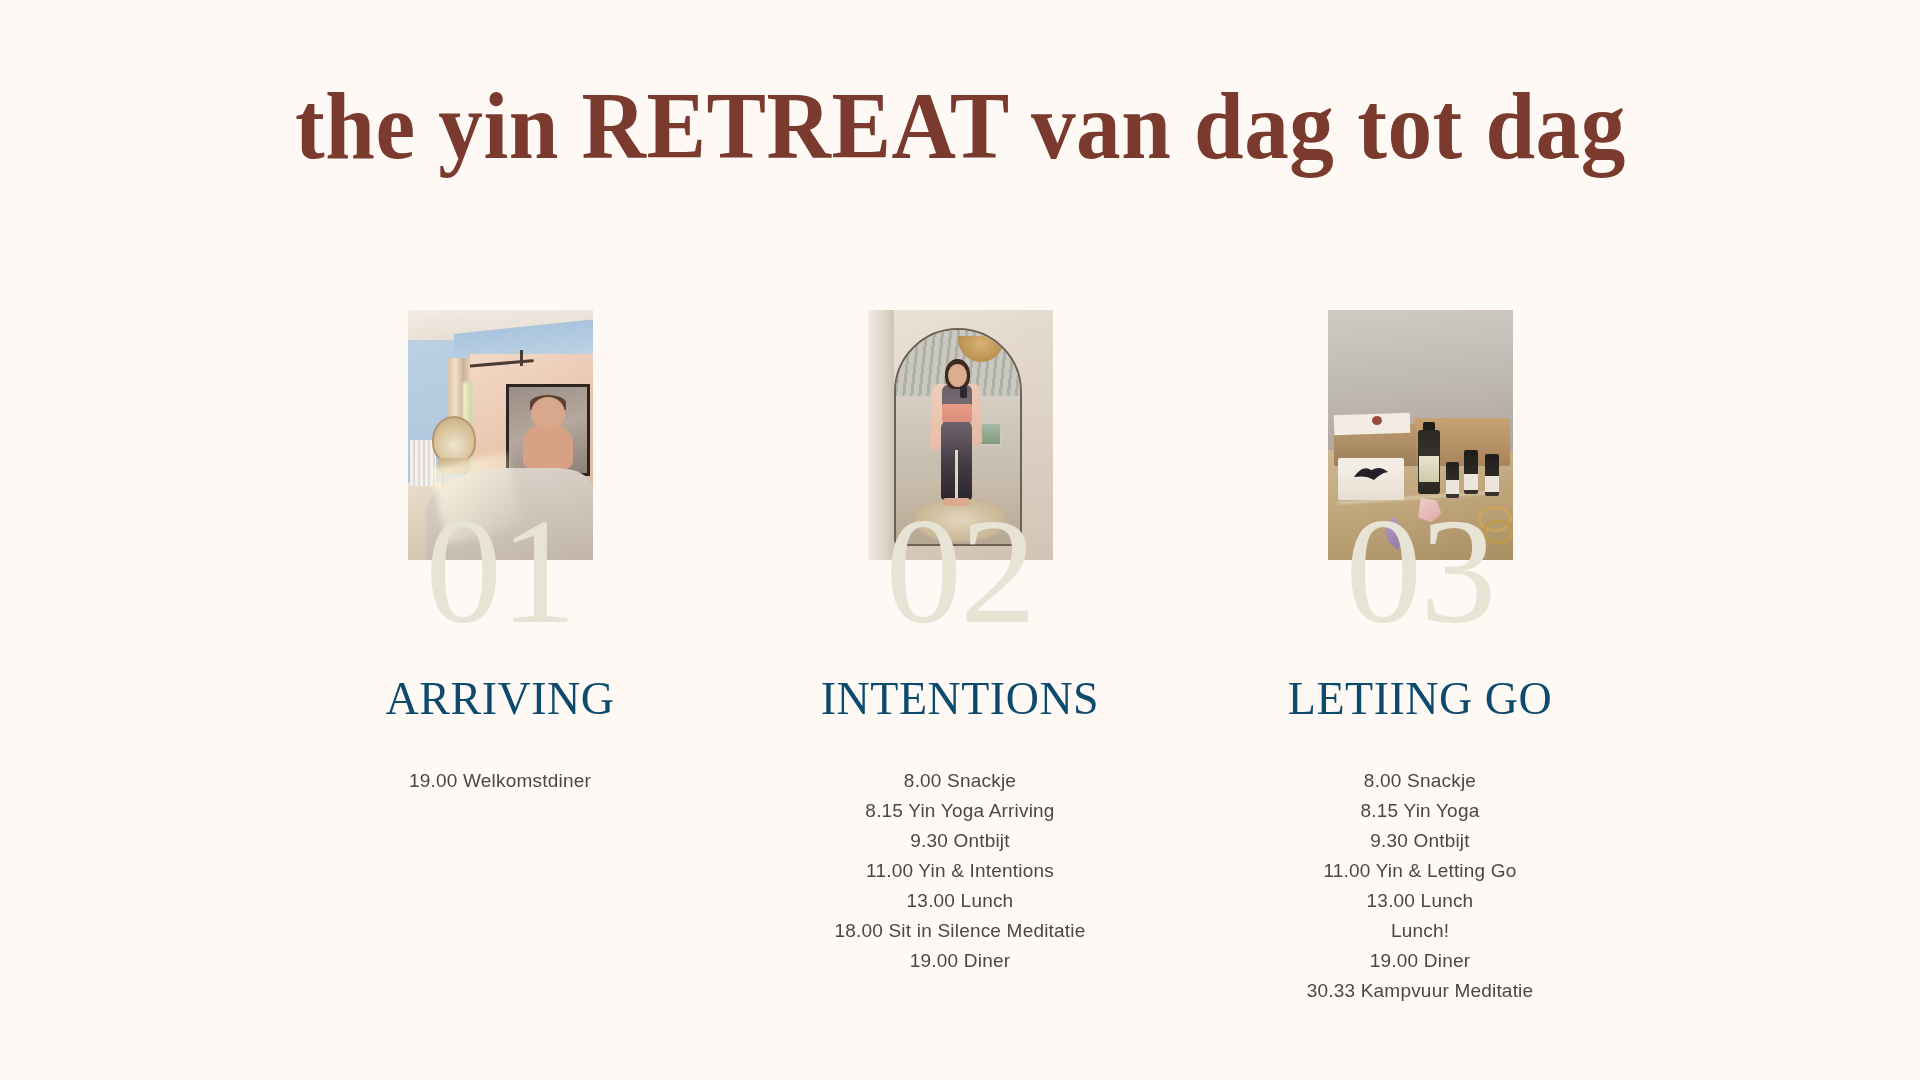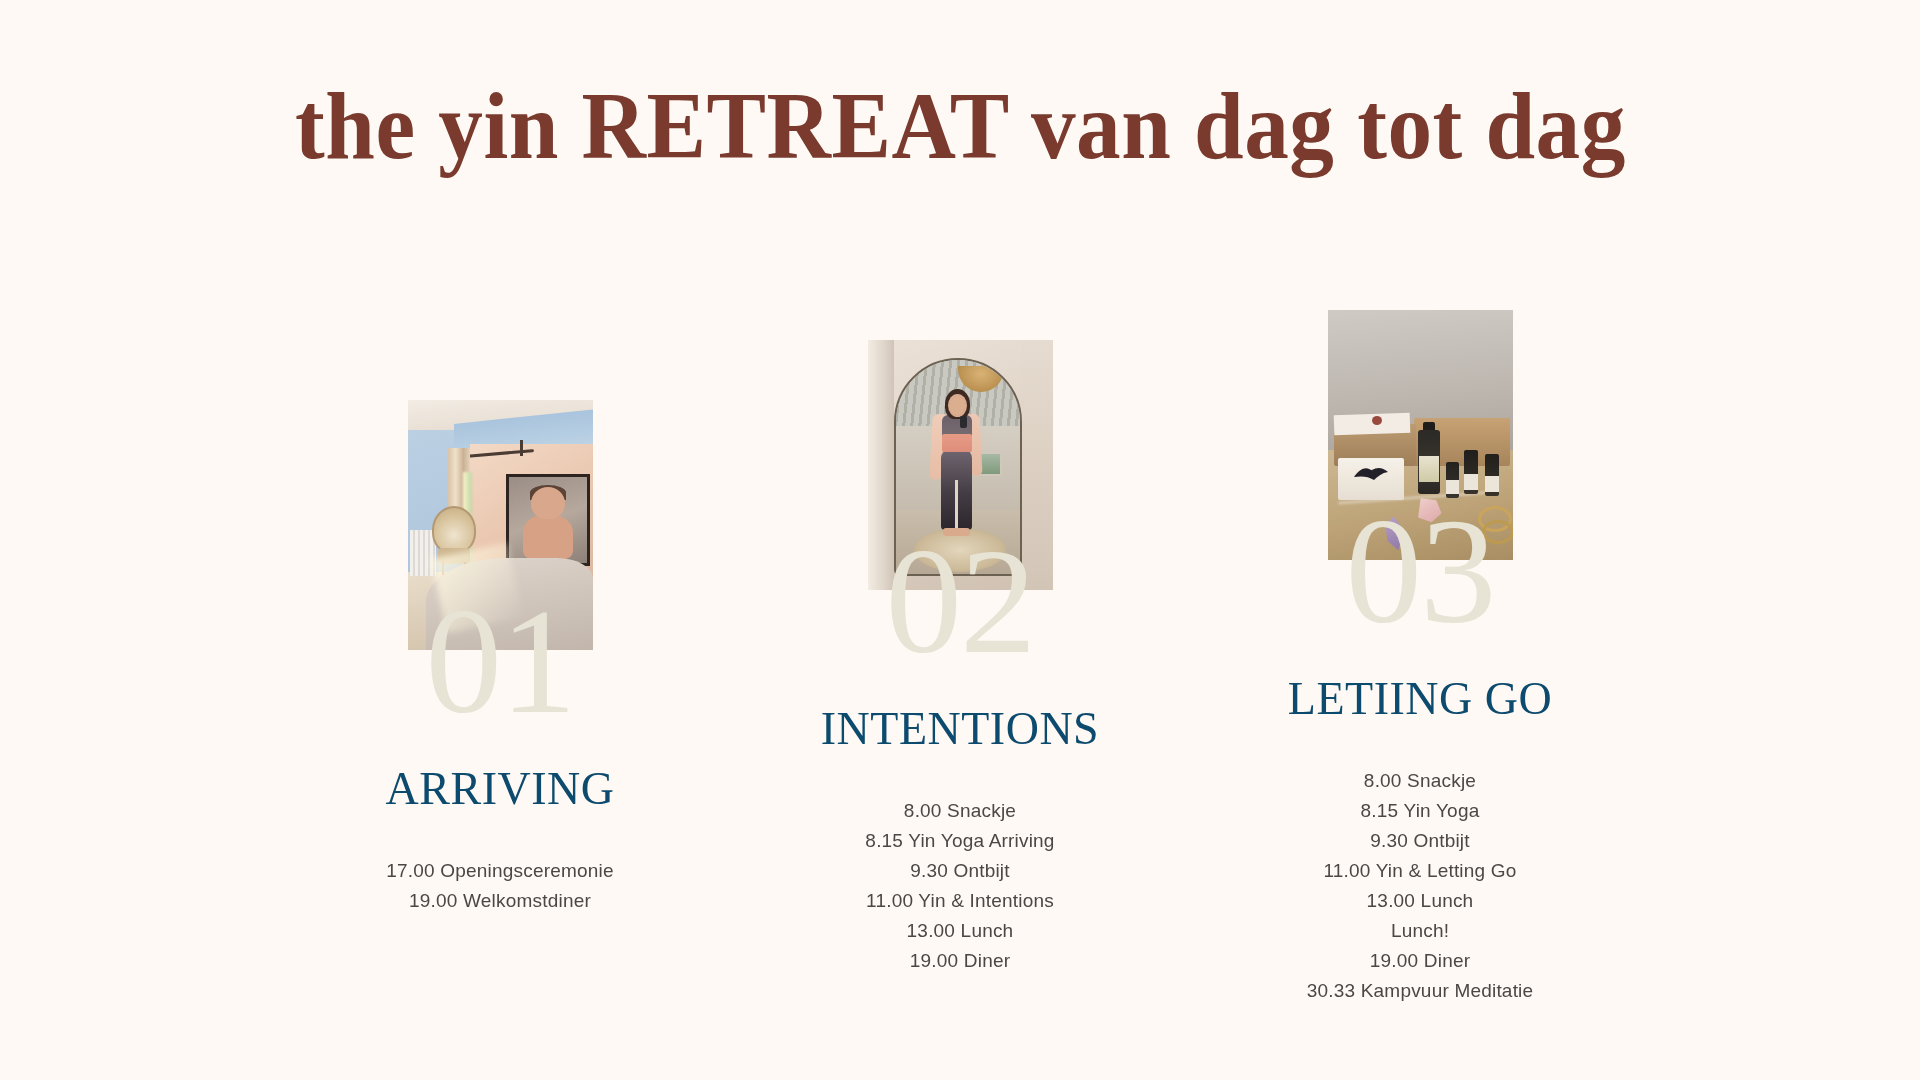--- a/index.html
+++ b/index.html
@@ -38,21 +38,21 @@
     transform: scaleX(0.93);
     transform-origin: center center;
   }
 
   
   .columns {
     margin-top: 72px;
     width: 1524px;
     display: flex;
     justify-content: center;
-    align-items: center;
+    align-items: flex-start;
   }
 
   .day-column {
     width: 460px;
     display: flex;
     flex-direction: column;
     align-items: center;
     position: relative;
   }
 
@@ -451,21 +451,20 @@
               <div class="bed-portrait-head"></div>
             </div>
             <div class="bed-bed"></div>
             <div class="bed-sunpatch"></div>
           </div>
         </div>
         <div class="step-number">01</div>
       </div>
       <div class="day-title">ARRIVING</div>
       <ul class="schedule">
-        <li>17.00 Openingsceremonie</li>
         <li>19.00 Welkomstdiner</li>
       </ul>
     </div>
 
     <div class="day-column">
       <div class="photo-wrap">
         <div class="photo mirrorshot">
           <div class="photo-inner">
             <div class="ms-wall"></div>
             <div class="ms-rightwall"></div>
@@ -493,20 +492,21 @@
         </div>
         <div class="step-number">02</div>
       </div>
       <div class="day-title">INTENTIONS</div>
       <ul class="schedule">
         <li>8.00 Snackje</li>
         <li>8.15 Yin Yoga Arriving</li>
         <li>9.30 Ontbijt</li>
         <li>11.00 Yin &amp; Intentions</li>
         <li>13.00 Lunch</li>
+        <li>18.00 Sit in Silence Meditatie</li>
         <li>19.00 Diner</li>
       </ul>
     </div>
 
     <div class="day-column">
       <div class="photo-wrap">
         <div class="photo products">
           <div class="photo-inner">
             <div class="pr-wall"></div>
             <div class="pr-table"></div>

